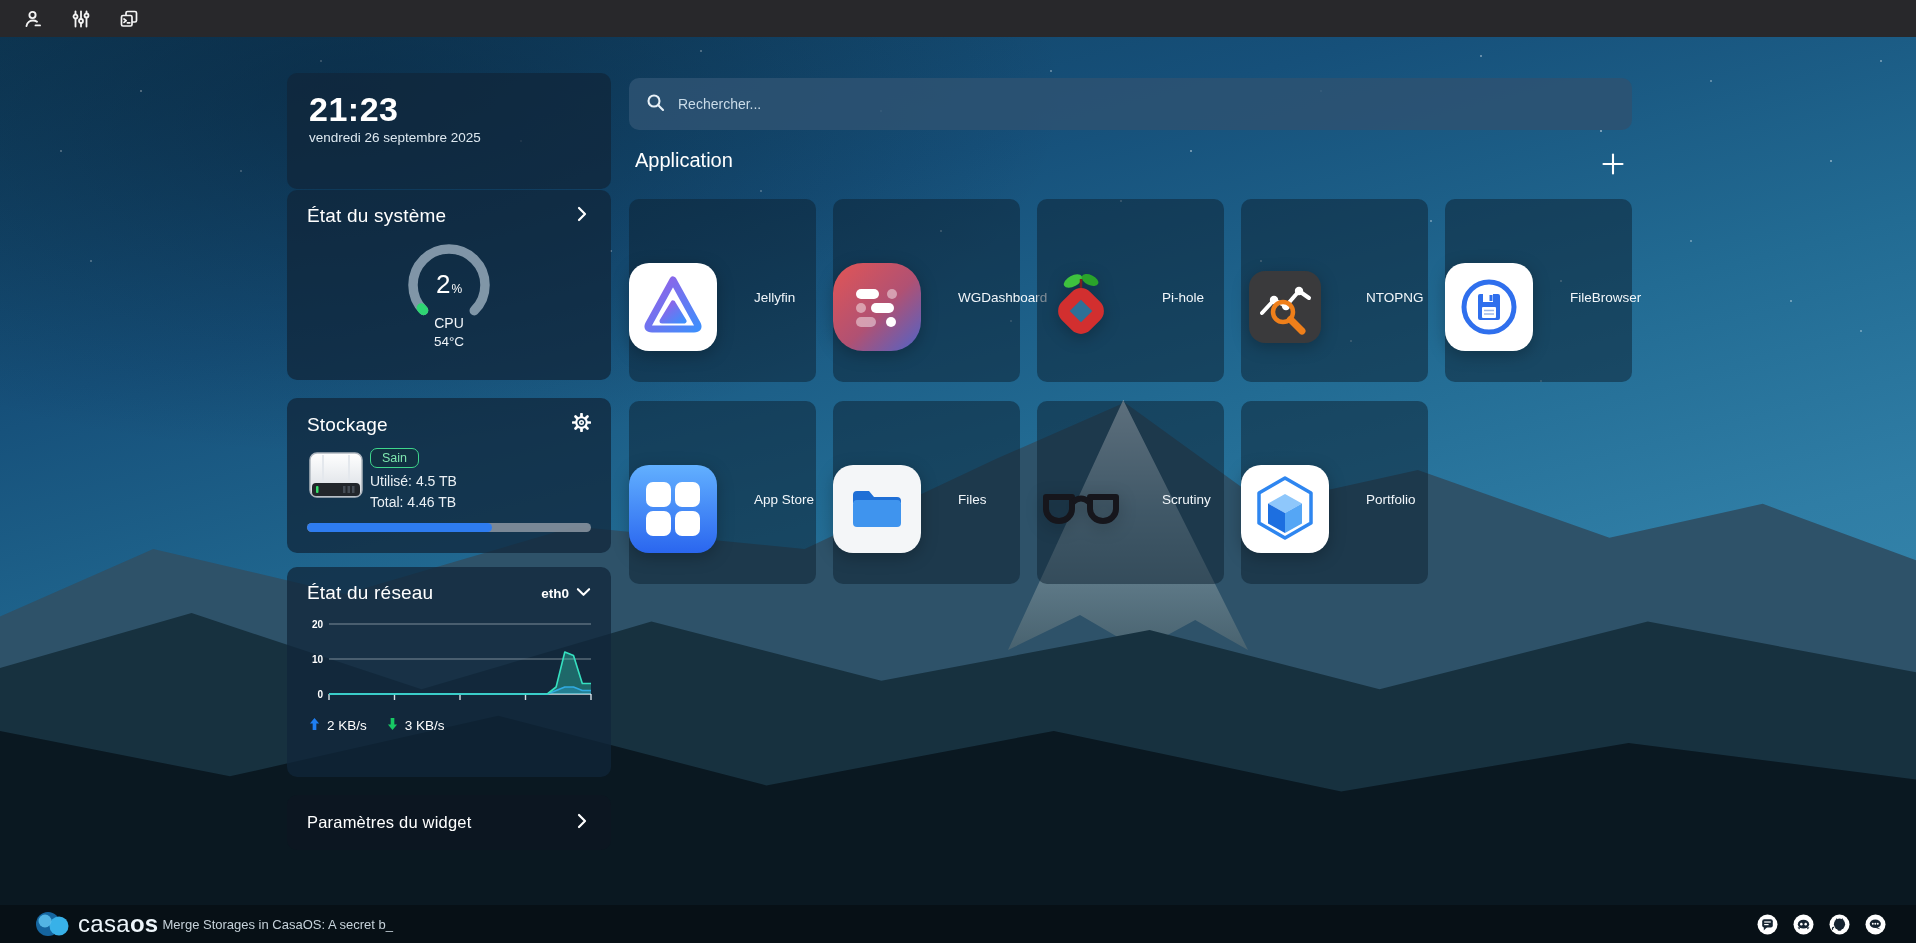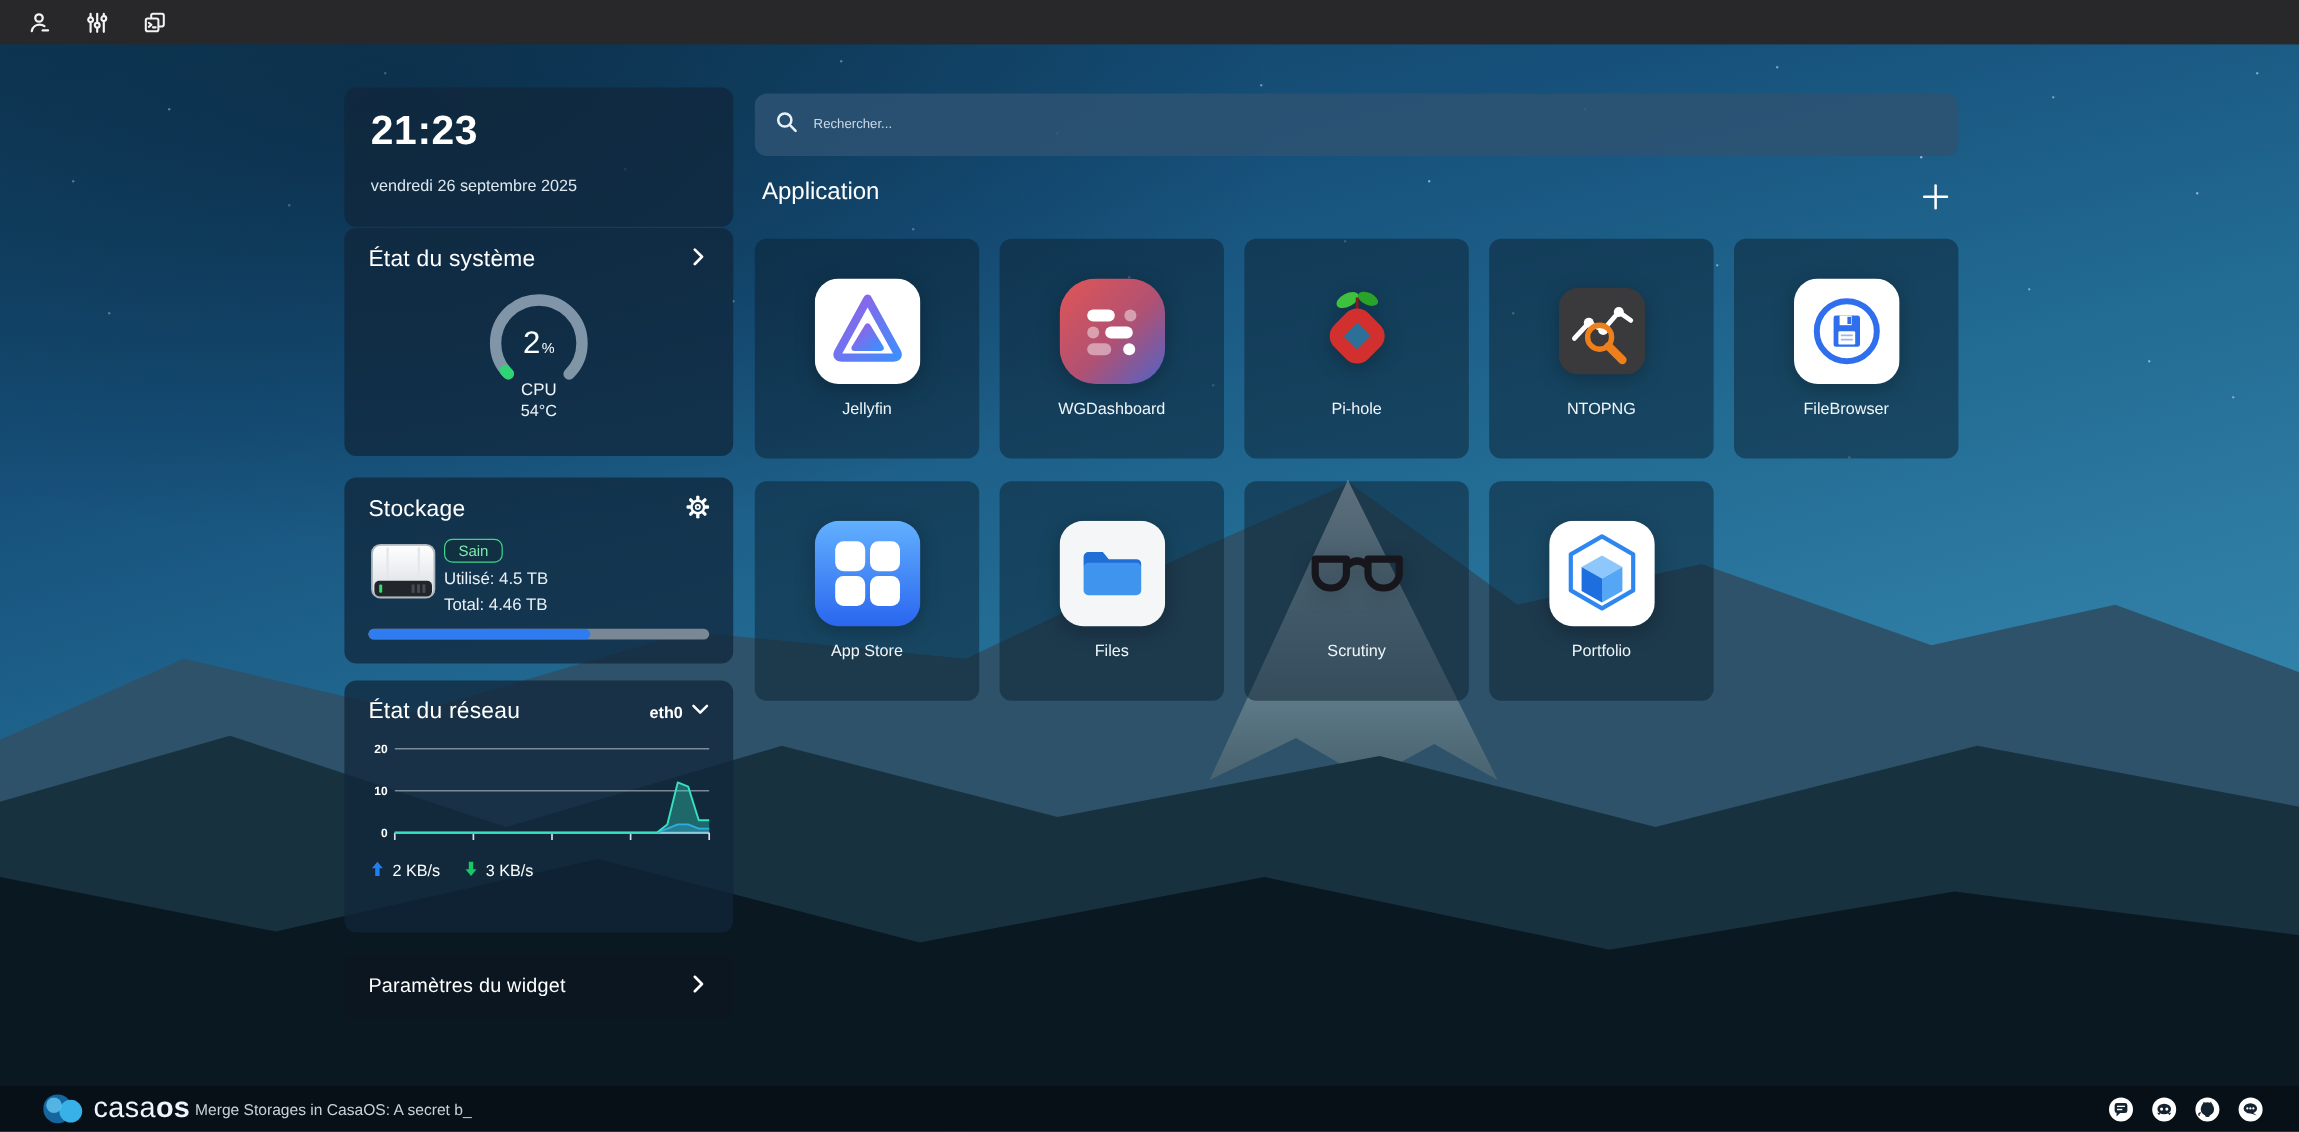--- a/index.html
+++ b/index.html
@@ -37,21 +37,21 @@
     display:flex; align-items:center; gap:26px; padding-left:22px; z-index:30; }
   .tb-icon { width:22px; height:22px; display:flex; align-items:center; justify-content:center; cursor:pointer; opacity:.95; }
 
   
   .widget { position:absolute; left:287px; width:324px; background:rgba(16,38,58,.74); border-radius:10px; z-index:10; }
   .w-head { display:flex; justify-content:space-between; align-items:center; padding:15px 20px 6px; }
   .w-title { font-size:19px; font-weight:500; letter-spacing:.2px; }
 
   #clock-widget { top:73px; height:116px; padding:17px 22px; }
   .clock-time { font-size:34px; font-weight:700; letter-spacing:.5px; }
-  .clock-date { font-size:13.5px; color:#dde8f0; margin-top:18px; }
+  .clock-date { font-size:13.5px; color:#dde8f0; margin-top:1px; }
 
   #system-widget { top:190px; height:190px; }
   .gauge-row { display:flex; justify-content:space-around; padding:6px 12px 0; }
   .gauge-wrap { display:flex; flex-direction:column; align-items:center; }
   .gauge { position:relative; width:92px; height:92px; }
   .g-val { position:absolute; top:30px; left:0; right:0; text-align:center; }
   .g-num { font-size:26px; font-weight:500; }
   .g-unit { font-size:12px; margin-left:1px; }
   .g-label { position:absolute; bottom:0; width:100%; text-align:center; font-size:14px; color:#f2f6fa; }
   .g-sub { text-align:center; font-size:13.5px; margin-top:3px; color:#eef3f8; }
@@ -71,32 +71,32 @@
   .net-legend { display:flex; gap:20px; align-items:center; margin:7px 0 0 22px; font-size:13.5px; }
   .leg-item { display:flex; gap:7px; align-items:center; }
 
   #params-widget { top:795px; height:55px; display:flex; align-items:center; justify-content:space-between;
     padding:0 20px; background:rgba(13,22,33,.82); cursor:pointer; }
   #params-widget .w-title { font-size:16.5px; }
 
   
   .searchbar { position:absolute; left:629px; top:78px; width:1003px; height:52px; z-index:10;
     background:rgba(44,82,114,.88); border-radius:10px; display:flex; align-items:center; gap:13px; padding:0 17px; }
-  .searchbar input { flex:1; background:transparent; border:none; outline:none; color:#ecf4fa; font-size:11px;
+  .searchbar input { flex:1; background:transparent; border:none; outline:none; color:#ecf4fa; font-size:14px;
     font-family:"Liberation Sans",sans-serif; }
   .searchbar input::placeholder { color:#c9dbe8; }
 
   .apps-title { position:absolute; left:635px; top:149px; font-size:20px; font-weight:500; z-index:10; }
   .add-btn { position:absolute; left:1597px; top:148px; width:32px; height:32px; display:flex; align-items:center;
     justify-content:center; cursor:pointer; z-index:10; }
 
   .app-grid { position:absolute; left:629px; top:199px; width:1003px; z-index:10;
     display:grid; grid-template-columns:repeat(5,187px); grid-auto-rows:183px; gap:19px 17px; }
-  .tile { background:rgba(11,31,47,.5); border-radius:10px; display:flex; flex-direction:column;
-    align-items:center; cursor:pointer; }
+  .tile { background:rgba(11,31,47,.5); border-radius:10px; display:flex; flex-direction:row;
+    align-items:center; cursor:pointer;gap:37px; }
   .tile-icon { margin-top:33px; width:88px; height:88px; display:flex; align-items:center; justify-content:center;
     filter:drop-shadow(0 4px 8px rgba(0,0,0,.25)); }
   .tile-label { margin-top:13px; font-size:13.5px; color:#f1f6fa; }
 
   
   .footer { position:absolute; left:0; top:905px; width:100%; height:38px; background:rgba(7,15,21,.88);
     display:flex; align-items:center; z-index:30; }
   .logo { display:flex; align-items:center; margin-left:36px; }
   .brand { margin-left:6px; font-size:24px; color:#eef6fb; letter-spacing:.3px; }
   .brand .thin { font-weight:300; }

